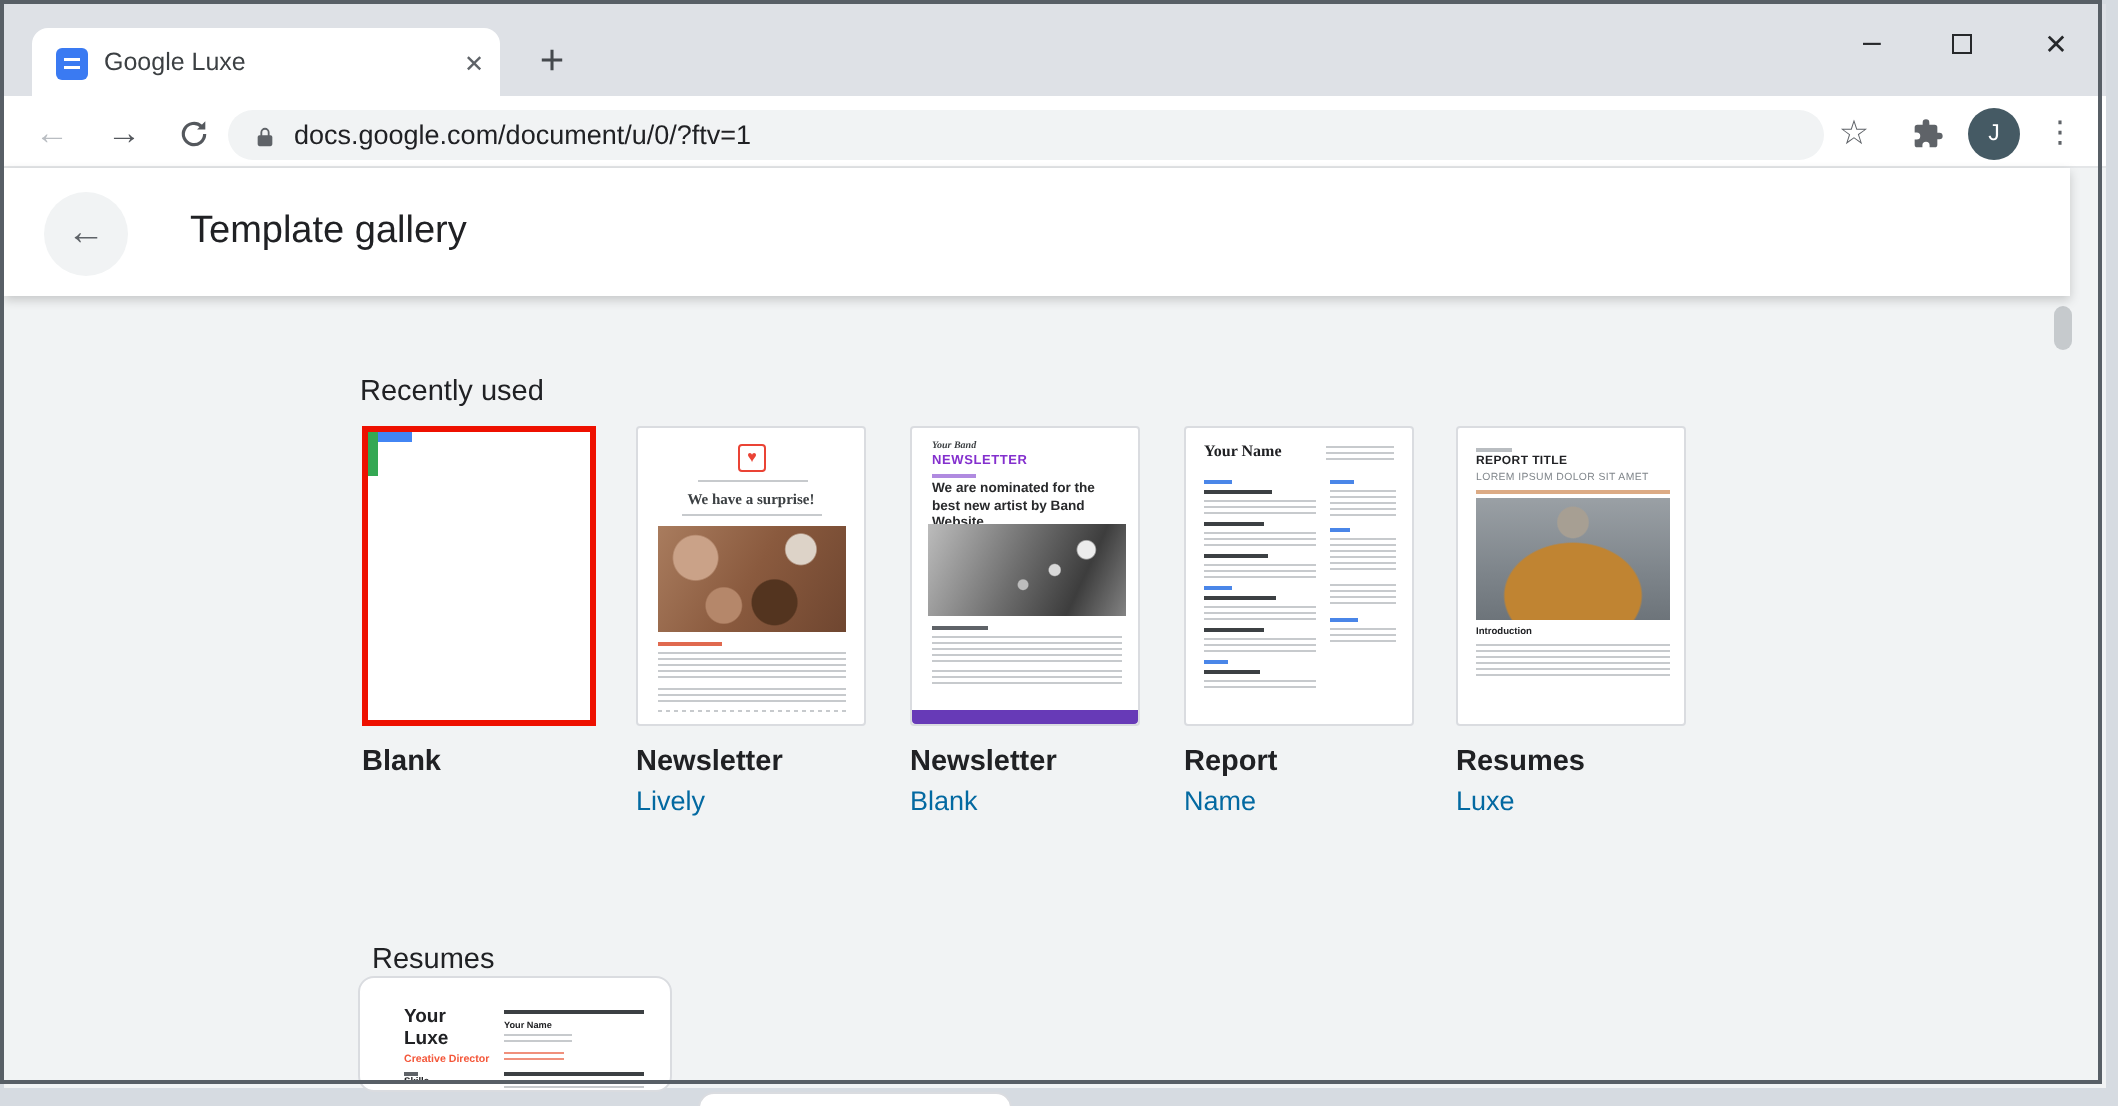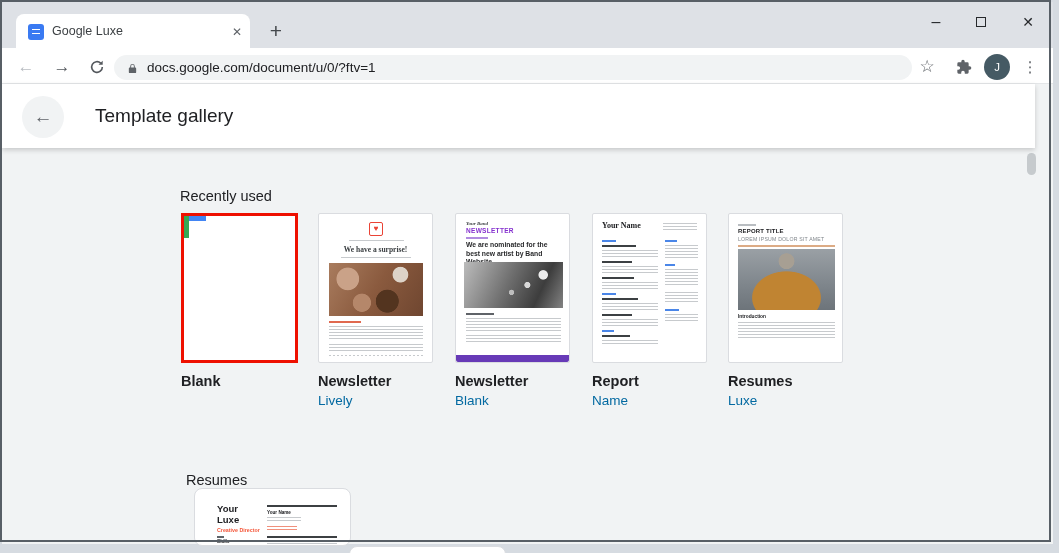--- a/index.html
+++ b/index.html
@@ -276,21 +276,21 @@
     <div class="bar lx-photo"></div>
     <div class="bar lx-sec">Introduction</div>
     <div class="bars lx-b1"></div>
   </div>
   <div class="tpl-name">Resumes</div>
   <div class="tpl-sub">Luxe</div>
 </div>
 
 <div class="abs sec-heading" style="left:186px;top:472px">Resumes</div>
 
-<div class="abs thumb2" style="left:194px;top:488px">
+<div class="abs thumb2" style="left:179px;top:488px">
   <div class="bar co-first">Your</div>
   <div class="bar co-last">Luxe</div>
   <div class="bar co-role">Creative Director</div>
   <div class="bar co-rule1"></div>
   <div class="bar co-side">Your Name</div>
   <div class="bars co-b1"></div>
   <div class="bar co-b2"></div>
   <div class="bar co-dash"></div>
   <div class="bar co-skills">Skills</div>
   <div class="bar co-rule2"></div>

